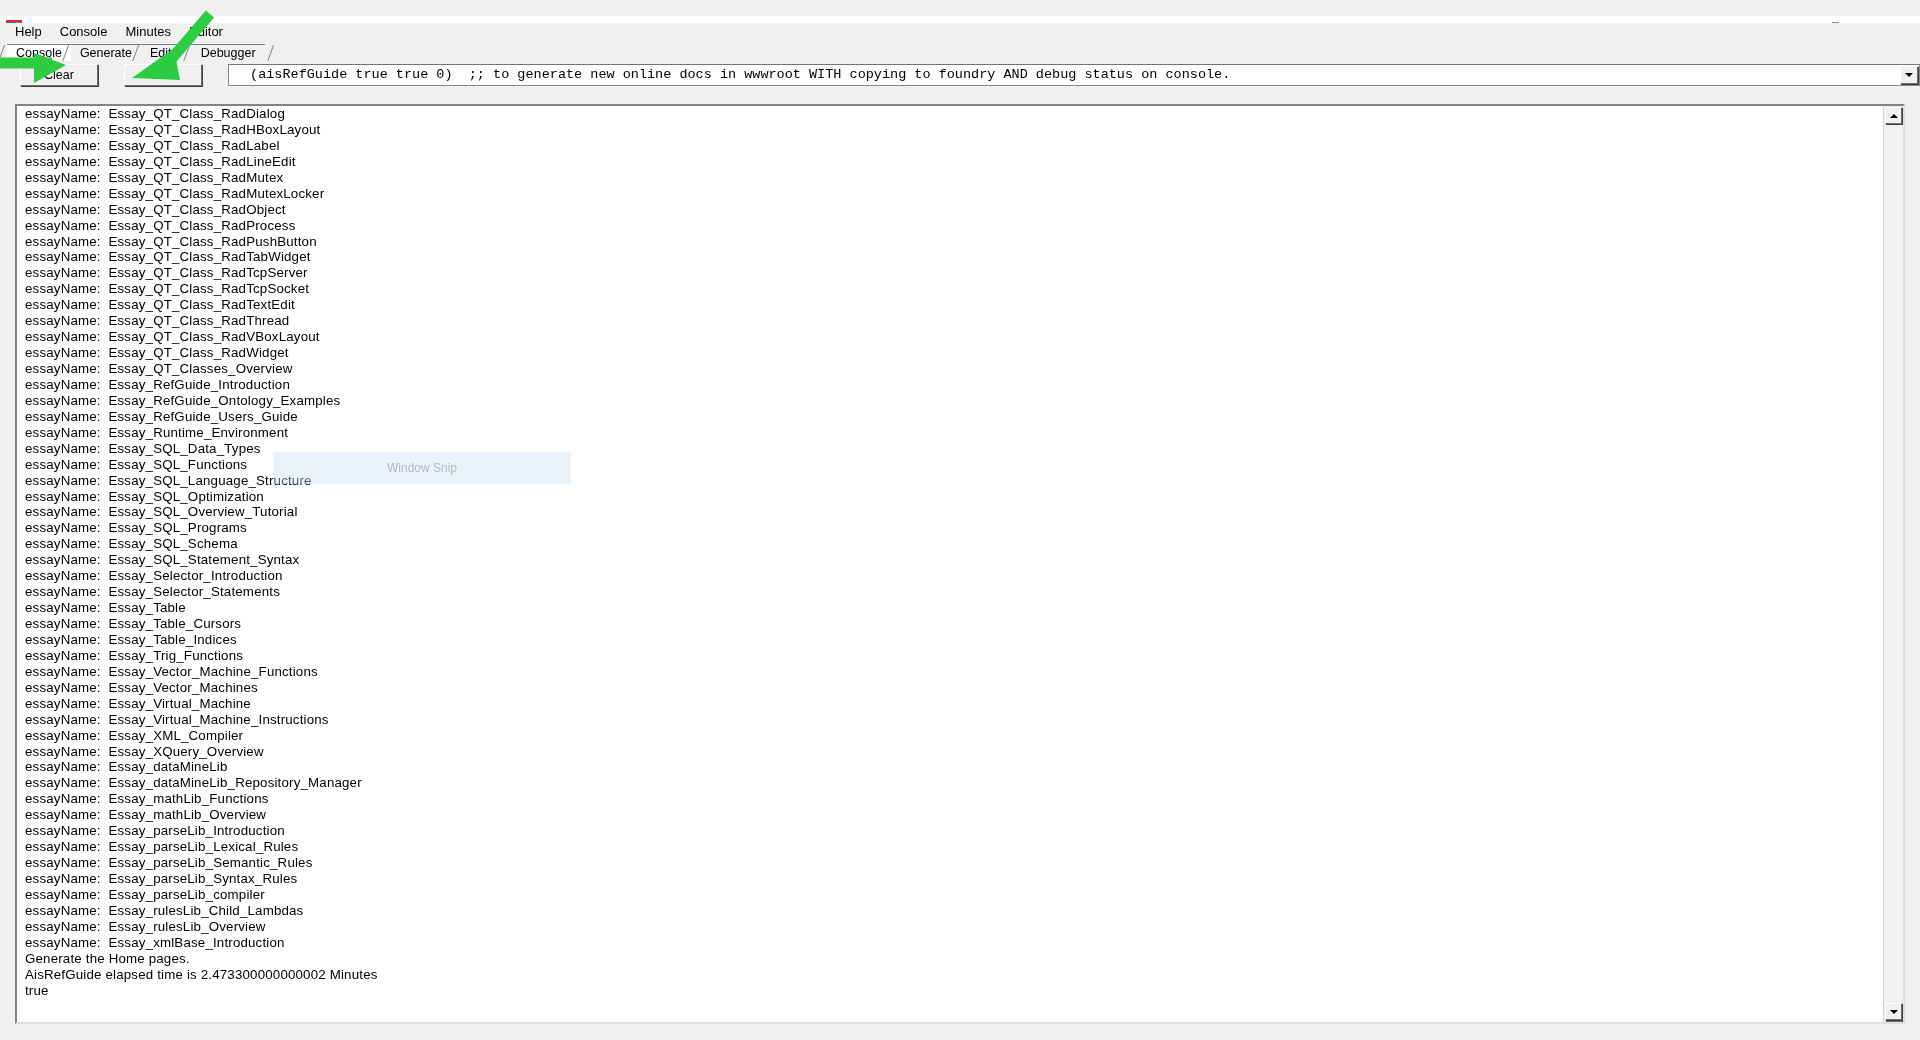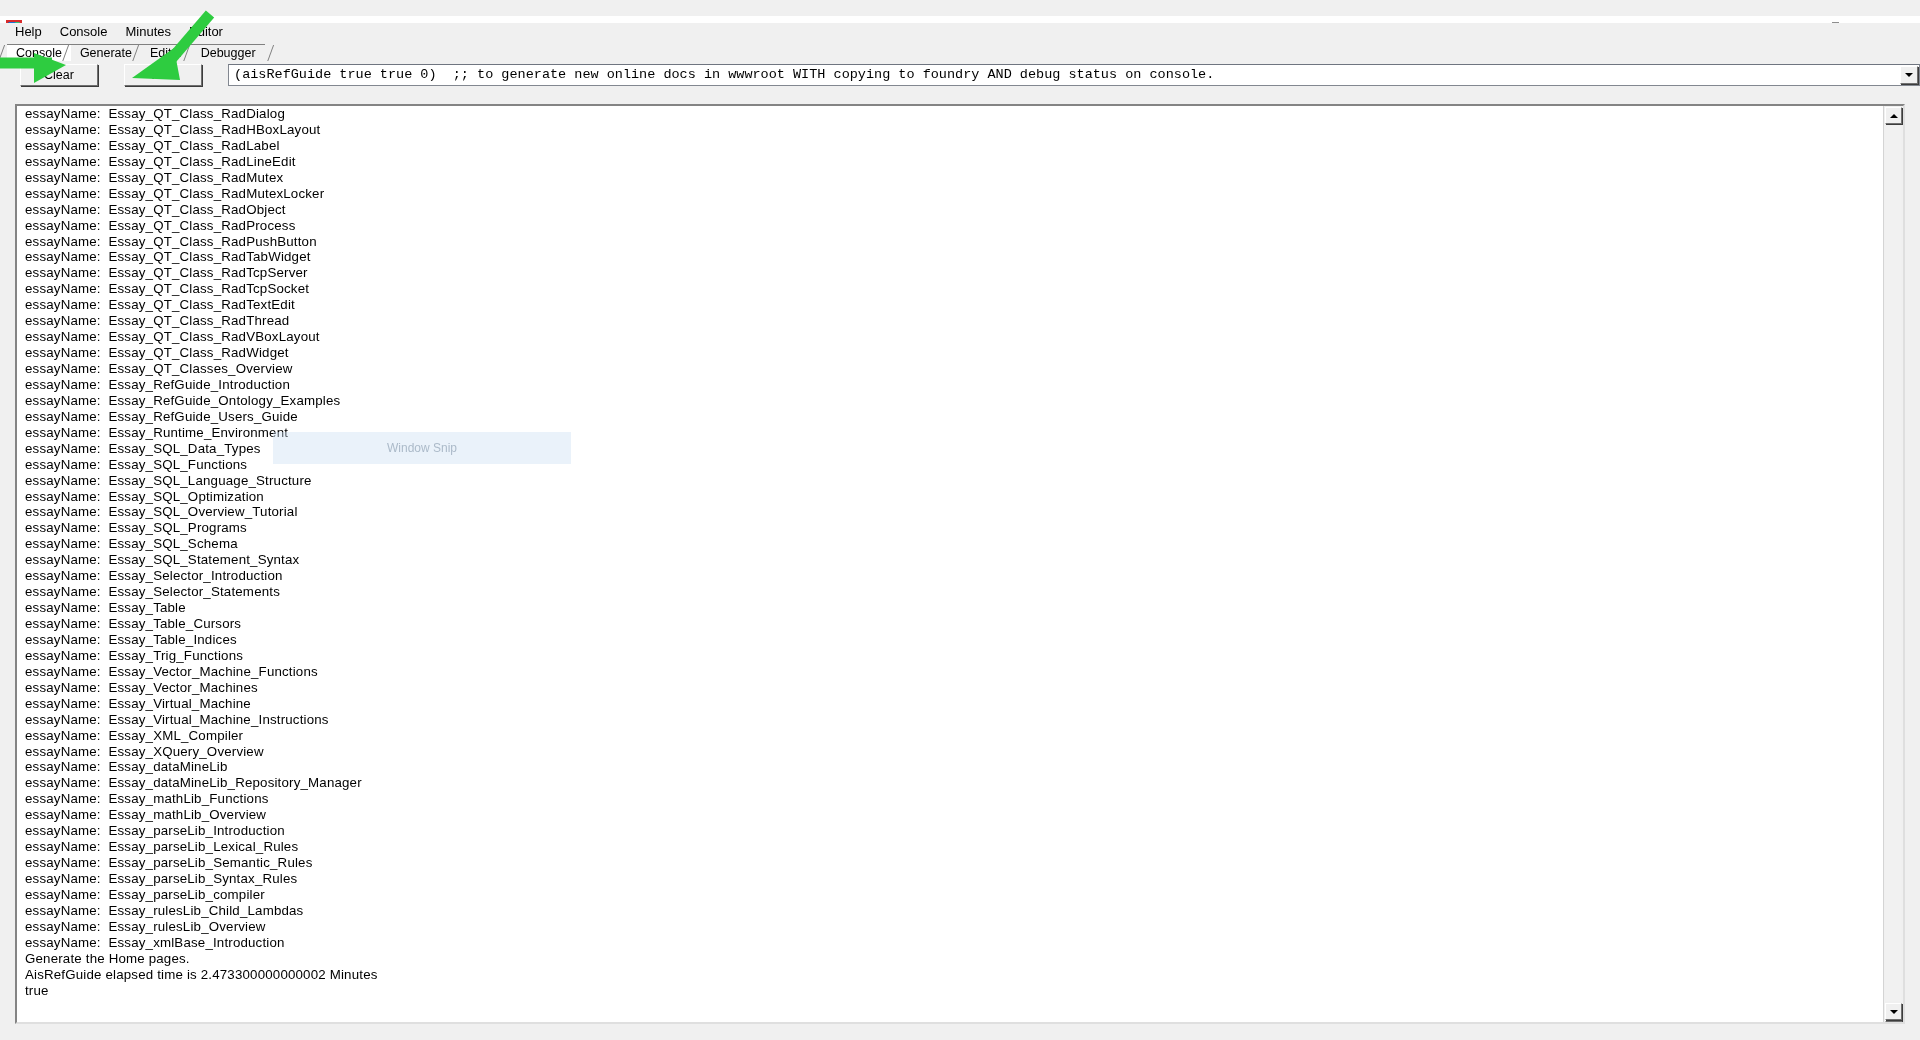--- a/index.html
+++ b/index.html
@@ -196,21 +196,21 @@
     position: relative;
   }
   .cmd-input {
     flex: 1 1 auto;
     border: 0;
     outline: none;
     background: transparent;
     font-family: "Liberation Mono", monospace;
     font-size: 13.5px;
     color: #000;
-    padding-left: 5px;
+    padding-left: 21px;
     height: 18px;
     line-height: 18px;
   }
   .cmd-arrow {
     width: 18px;
     height: 18px;
     margin-right: 1px;
     box-sizing: border-box;
     background: #f0f0f0;
     border-top: 1px solid #ffffff;
@@ -265,21 +265,21 @@
     white-space: pre;
     overflow: hidden;
     letter-spacing: 0.18px;
   }
   .console-text .ln { height: 15.95px; }
 
   
   .snip-overlay {
     position: absolute;
     left: 256px;
-    top: 326px;
+    top: 346px;
     width: 298px;
     height: 32px;
     background: rgba(206, 224, 244, 0.42);
     pointer-events: none;
     display: flex;
     align-items: center;
     justify-content: center;
   }
   .snip-overlay .snip-label {
     font-size: 12px;

